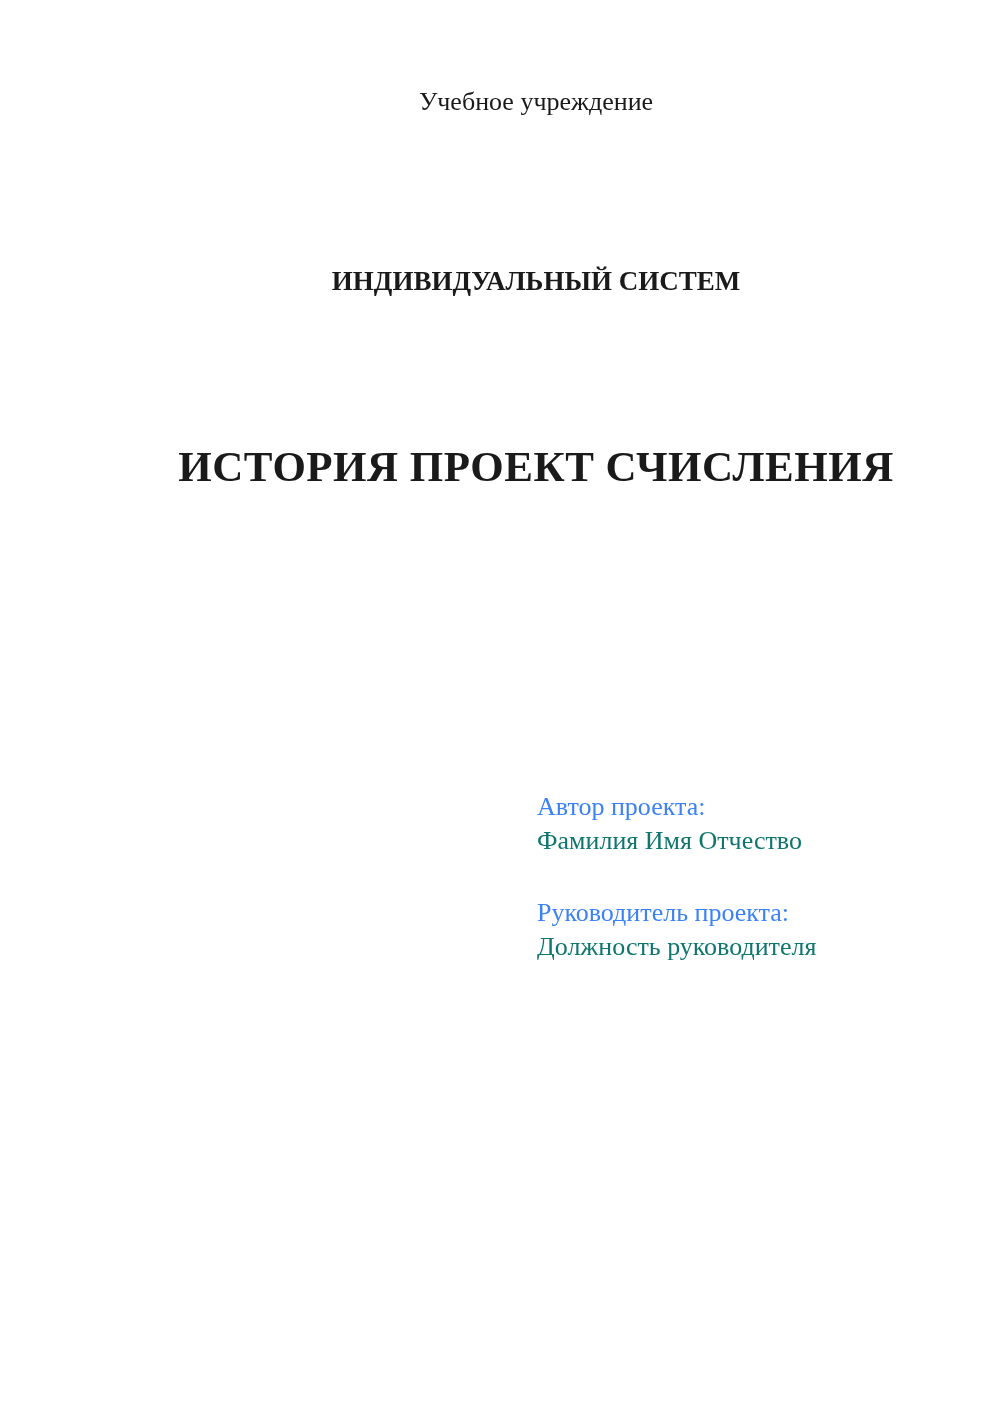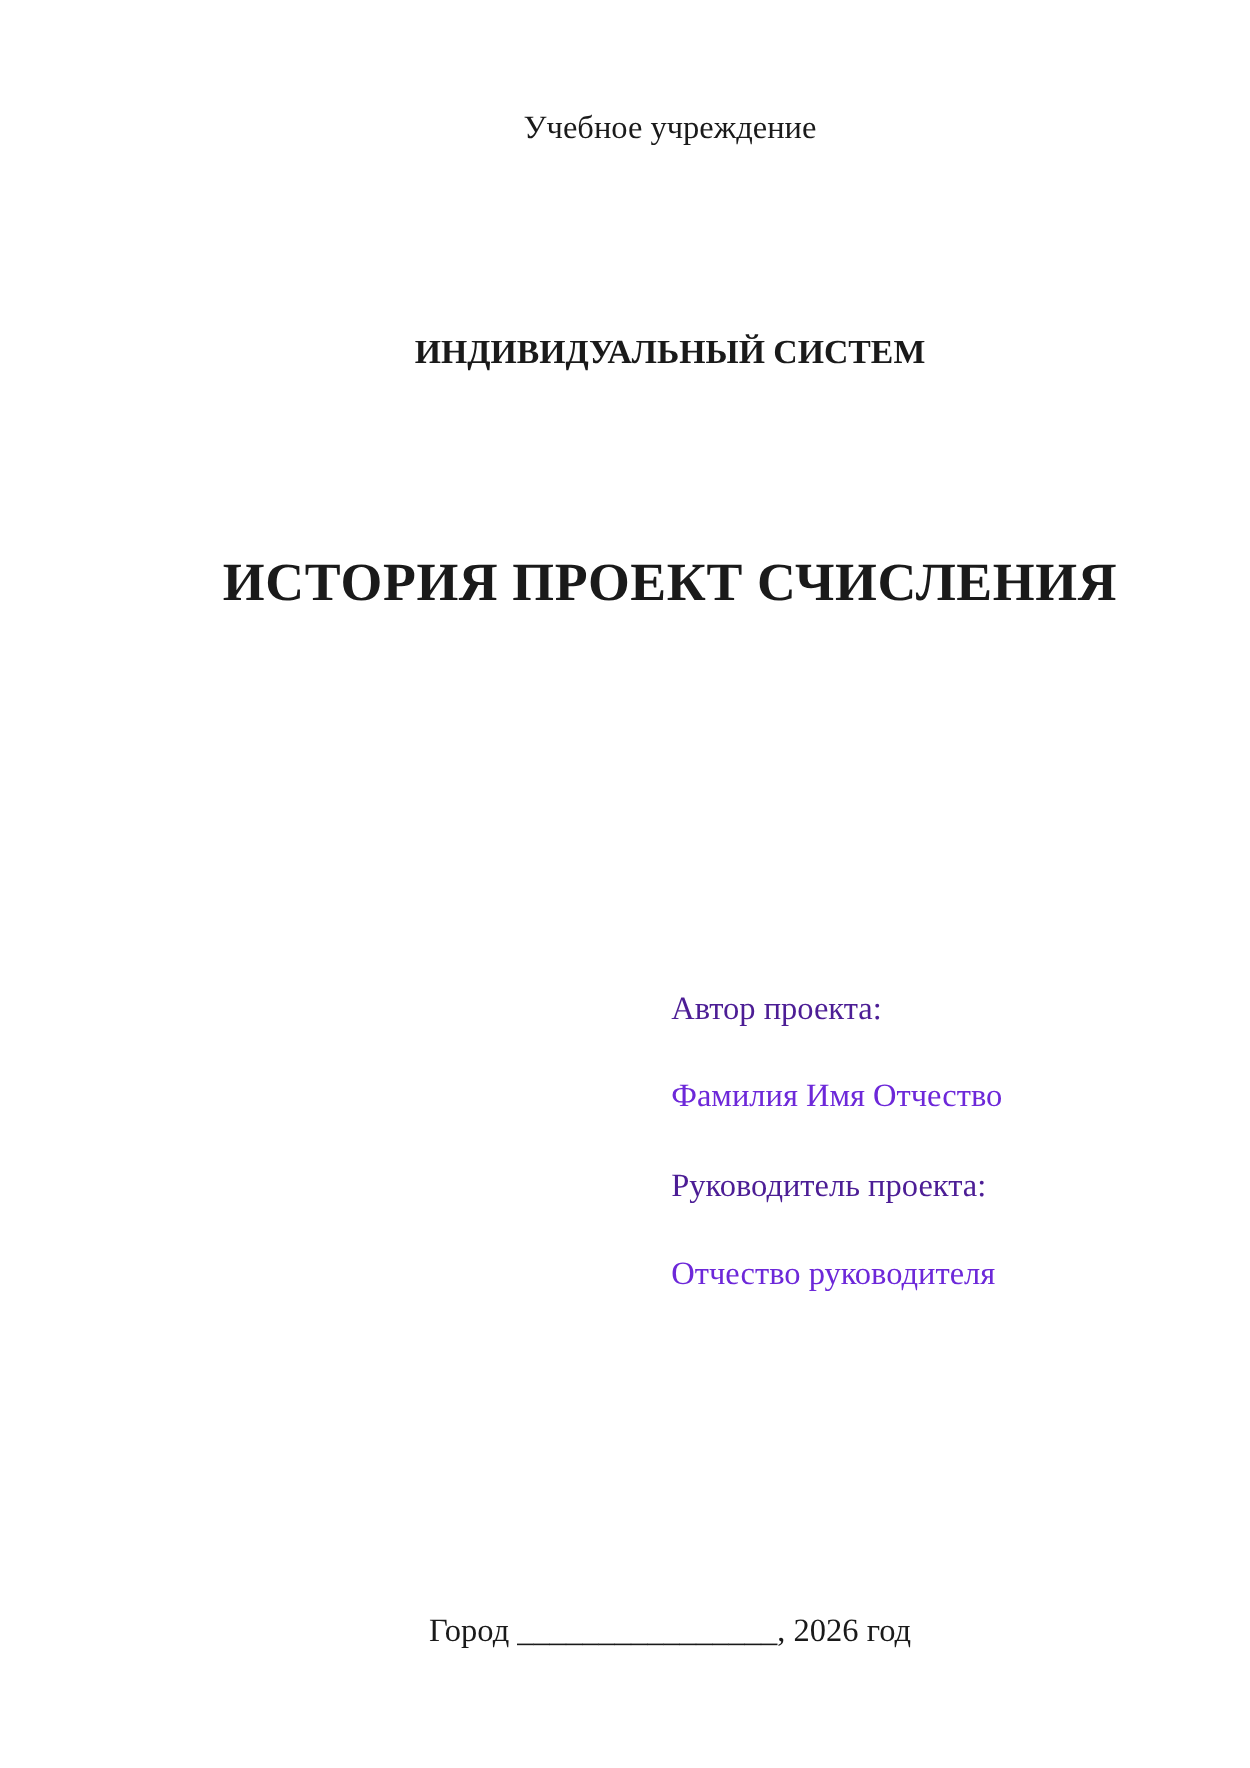--- a/index.html
+++ b/index.html
@@ -43,25 +43,24 @@
     letter-spacing: 0.5px;
   }
   .credits {
     position: absolute;
     left: 537px;
     top: 790px;
     font-size: 26px;
     line-height: 34px;
   }
   .credits .label {
-    color: #4c1d95;
+    color: #3b82f6;
   }
   .credits .placeholder {
-    color: #6d28d9;
-    margin-top: 36px;
+    color: #0f766e;
   }
   .credits .supervisor-label {
     margin-top: 38px;
   }
   .footer-line {
     top: 1288px;
     font-size: 26px;
     line-height: 34px;
   }
 </style>
@@ -74,18 +73,17 @@
 
   <div class="centered-line project-type">ИНДИВИДУАЛЬНЫЙ СИСТЕМ</div>
 
   <div class="centered-line doc-title">ИСТОРИЯ ПРОЕКТ СЧИСЛЕНИЯ</div>
 
   <div class="credits">
     <div class="label">Автор проекта:</div>
     <div class="placeholder">Фамилия Имя Отчество</div>
 
     <div class="label supervisor-label">Руководитель проекта:</div>
-    <div class="placeholder">Отчество руководителя</div>
+    <div class="placeholder">Должность руководителя</div>
   </div>
 
-  <div class="centered-line footer-line">Город ________________, 2026 год</div>
 
 </div>
 
 </body></html>

